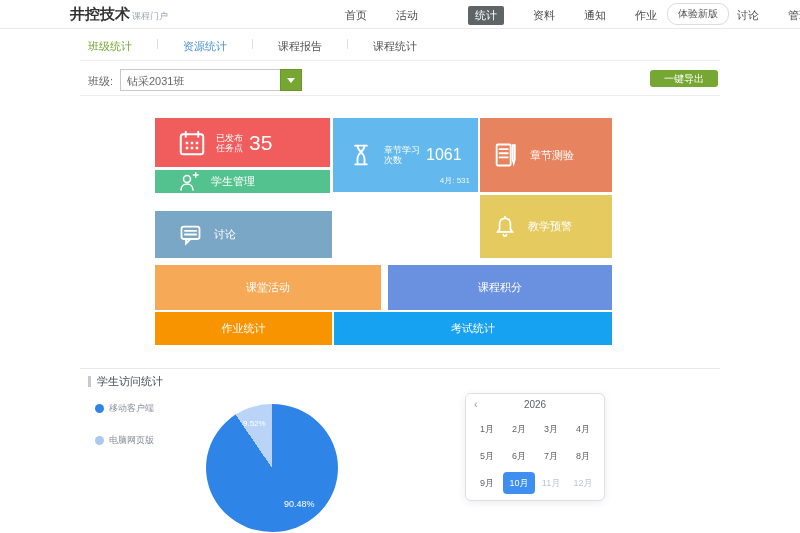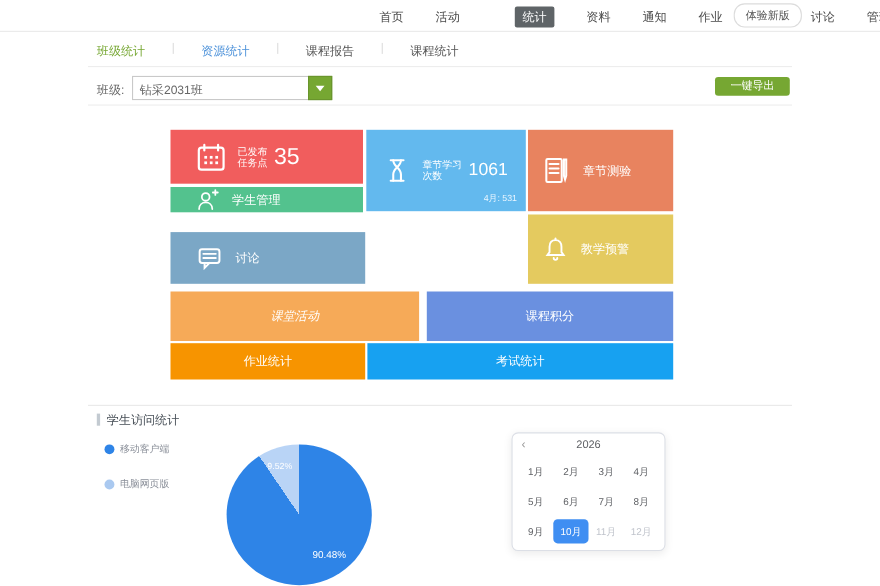--- a/index.html
+++ b/index.html
@@ -35,21 +35,21 @@
   
   .tile{position:absolute;color:#fff;display:flex;align-items:center;cursor:pointer;}
   .tile svg{flex:0 0 auto;}
   .t-red{left:155px;top:118px;width:175px;height:49px;background:#f15d5d;}
   .t-green{left:155px;top:170px;width:175px;height:23px;background:#53c28e;}
   .t-disc{left:155px;top:211px;width:177px;height:47px;background:#7ba7c6;}
   .t-blue{left:333px;top:118px;width:145px;height:74px;background:#63b9ee;}
   .t-purple{left:333px;top:195px;width:145px;height:63px;background:#9569bc;}
   .t-orange{left:480px;top:118px;width:132px;height:74px;background:#e8835f;}
   .t-yellow{left:480px;top:195px;width:132px;height:63px;background:#e4ca5f;}
-  .t-activity{left:155px;top:265px;width:226px;height:45px;background:#f6aa58;justify-content:center;font-size:11px;font-style:italic;}
+  .t-activity{left:155px;top:265px;width:226px;height:45px;background:#f6aa58;justify-content:center;font-size:11px;}
   .t-points{left:388px;top:265px;width:224px;height:45px;background:#6a90e0;justify-content:center;font-size:11px;}
   .t-homework{left:155px;top:312px;width:177px;height:33px;background:#f79400;justify-content:center;font-size:11px;}
   .t-exam{left:334px;top:312px;width:278px;height:33px;background:#17a1f1;justify-content:center;font-size:11px;}
   .ml22{margin-left:22px;} .ml14{margin-left:14px;} .ml12{margin-left:12px;}
   .t-lines{font-size:9px;line-height:10px;margin-left:9px;}
   .t-big{font-size:21px;margin-left:6px;font-weight:normal;}
   .t-big2{font-size:16px;margin-left:6px;}
   .t-label{font-size:11px;margin-left:10px;}
   .t-sub{position:absolute;right:8px;bottom:6px;font-size:8px;color:#eaf6ff;}
   
@@ -73,20 +73,23 @@
   .cal-grid{display:grid;grid-template-columns:repeat(4,1fr);row-gap:5px;padding:4px 5px 0 5px;}
   .cal-cell{height:22px;line-height:22px;text-align:center;font-size:9px;color:#606266;cursor:pointer;}
   .cal-cell.sel{background:#3f8ef2;color:#fff;border-radius:4px;}
   .cal-cell.dis{color:#c0c4cc;}
 </style>
 </head>
 <body>
 
 <div class="page">
 
+  <div class="hdr-title">
+    <span>井控技术</span><span class="hdr-portal">课程门户</span>
+  </div>
   <div class="nav">
     <span class="nav-item">首页</span>
     <span class="nav-item">活动</span>
     <span class="nav-item active">统计</span>
     <span class="nav-item">资料</span>
     <span class="nav-item">通知</span>
     <span class="nav-item">作业</span>
     <span class="nav-item">考试</span>
     <span class="nav-item">讨论</span>
     <span class="nav-item">管理</span>

